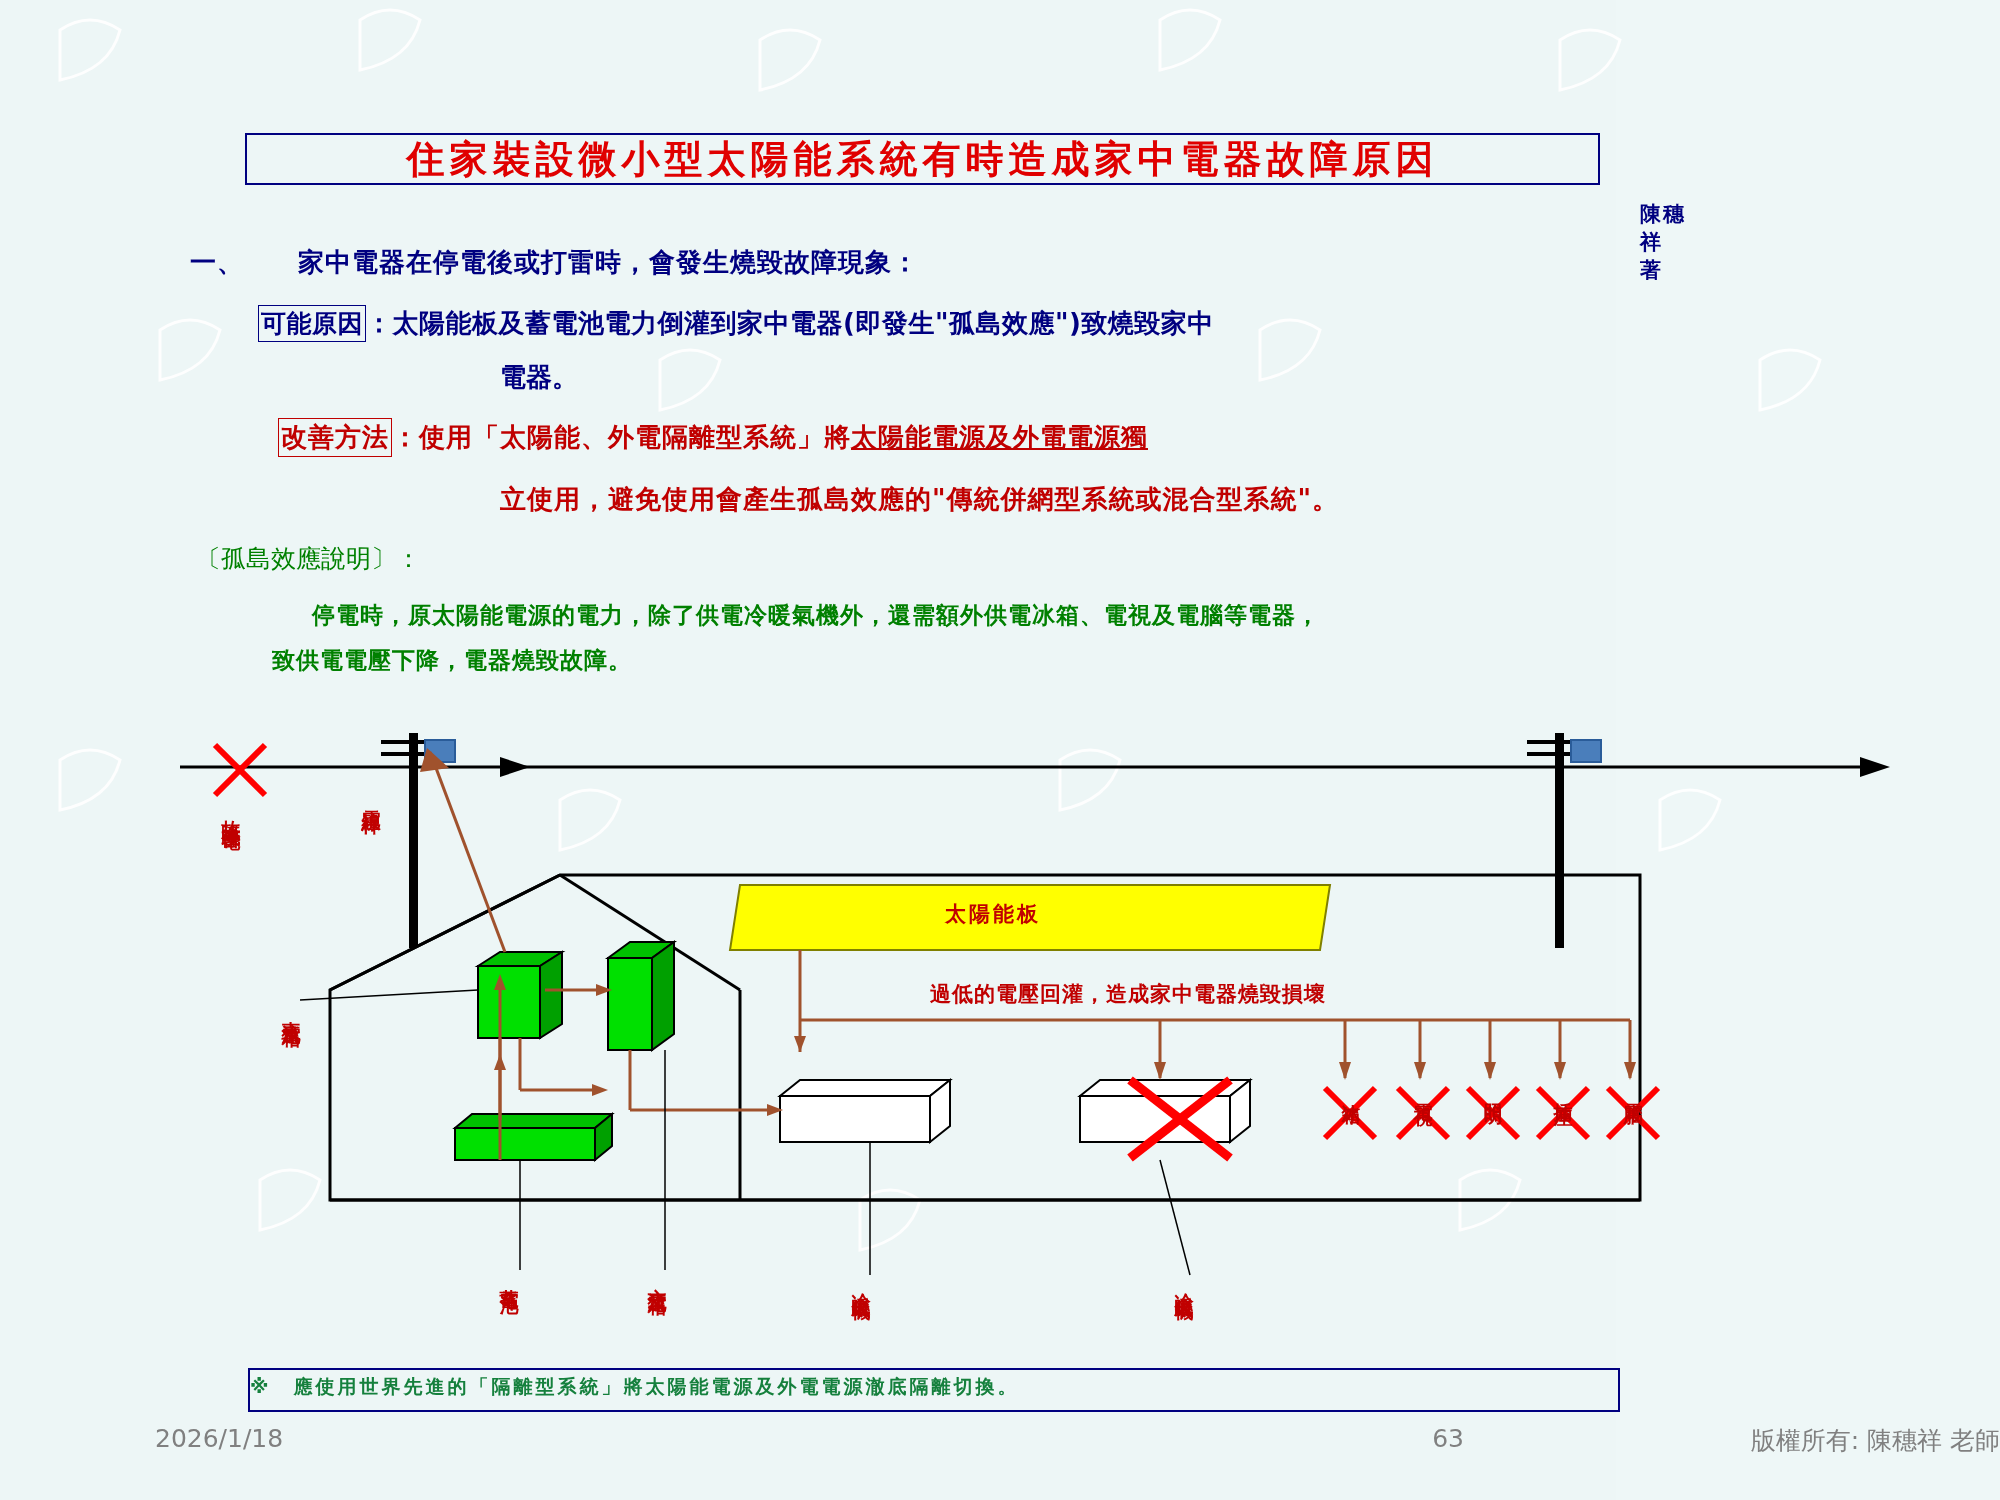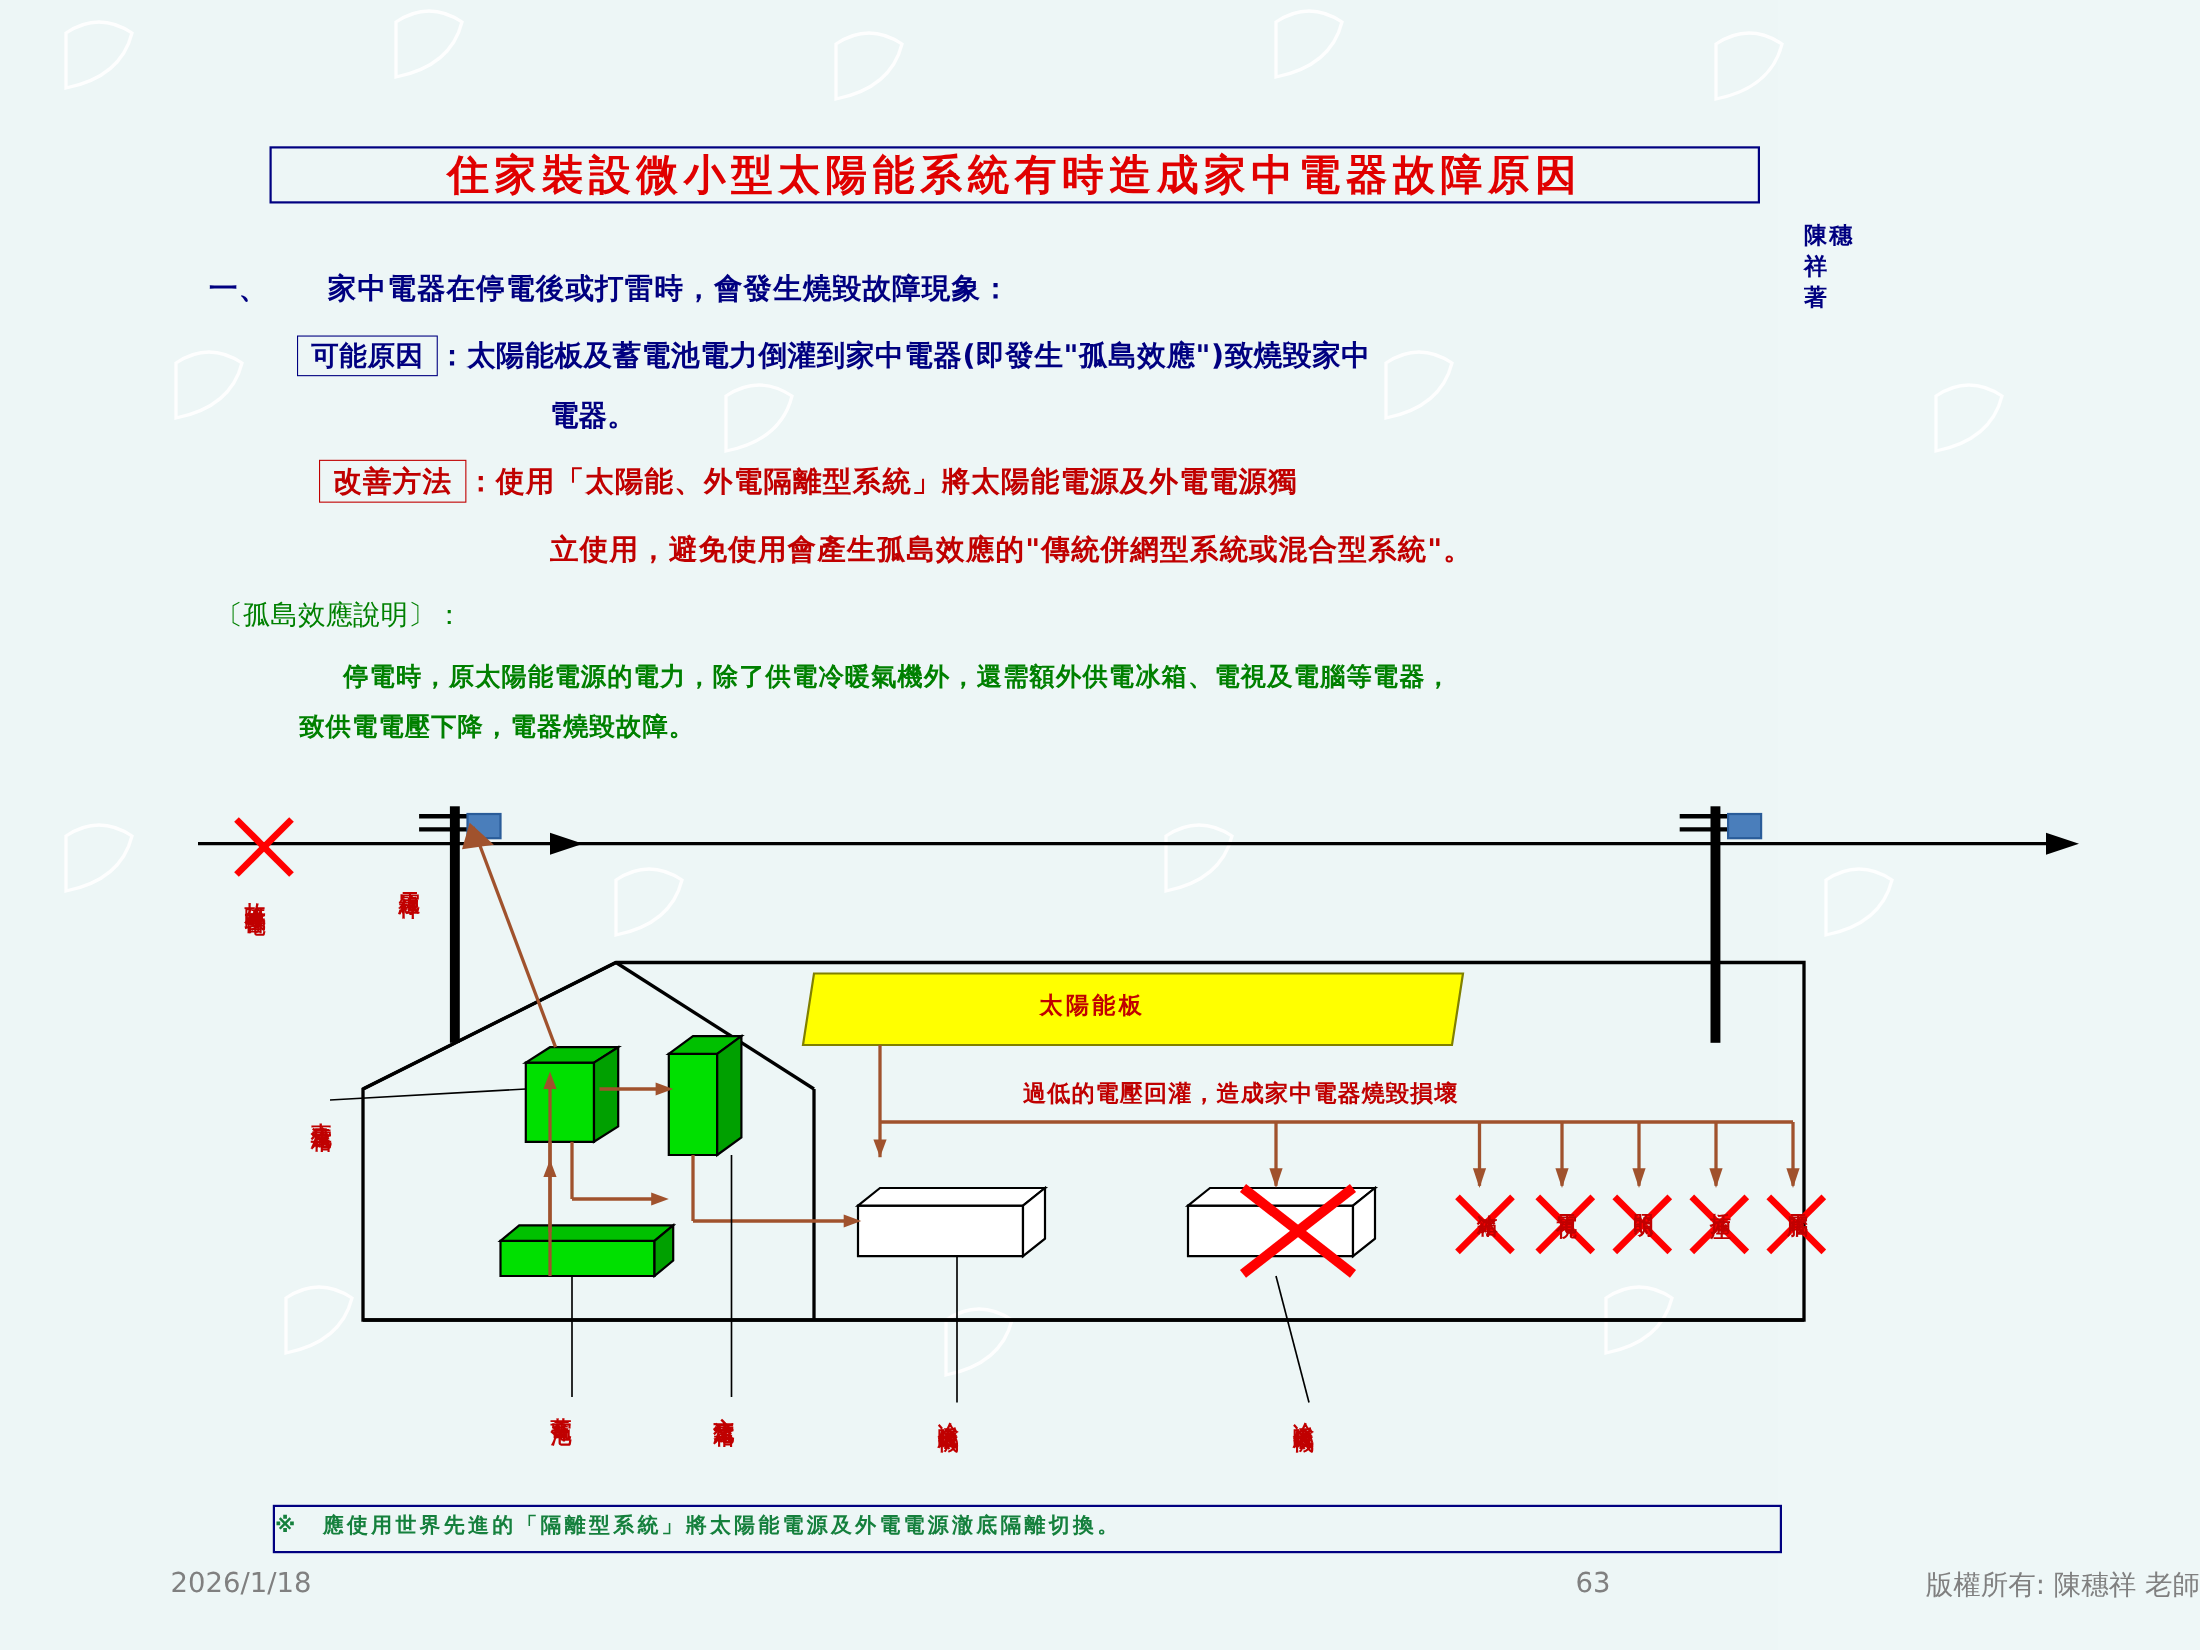--- a/index.html
+++ b/index.html
@@ -60,24 +60,23 @@
     top: 245px;
     font-size: 26px;
     font-weight: bold;
     color: #000080;
     letter-spacing: 1px;
     white-space: nowrap;
   }
   .label-box {
     display: inline-block;
     border: 1.5px solid #c00000;
-    padding: 1px 12px;
+    padding: 1px 2px;
     color: #c00000;
     box-sizing: border-box;
-    margin-left: 12px;
   }
   .cause-row {
     position: absolute;
     left: 258px;
     top: 305px;
     font-size: 26px;
     font-weight: bold;
     color: #000080;
     white-space: nowrap;
     letter-spacing: 0.5px;
@@ -96,21 +95,21 @@
     position: absolute;
     left: 278px;
     top: 418px;
     font-size: 26px;
     font-weight: bold;
     color: #c00000;
     white-space: nowrap;
     letter-spacing: 1px;
   }
   .fix-row .label-box { color:#c00000; border-color:#c00000; }
-  .u { }
+  .u { text-decoration: underline; }
   .fix-cont {
     position: absolute;
     left: 500px;
     top: 482px;
     font-size: 26px;
     font-weight: bold;
     color: #c00000;
     white-space: nowrap;
     letter-spacing: 1px;
   }

